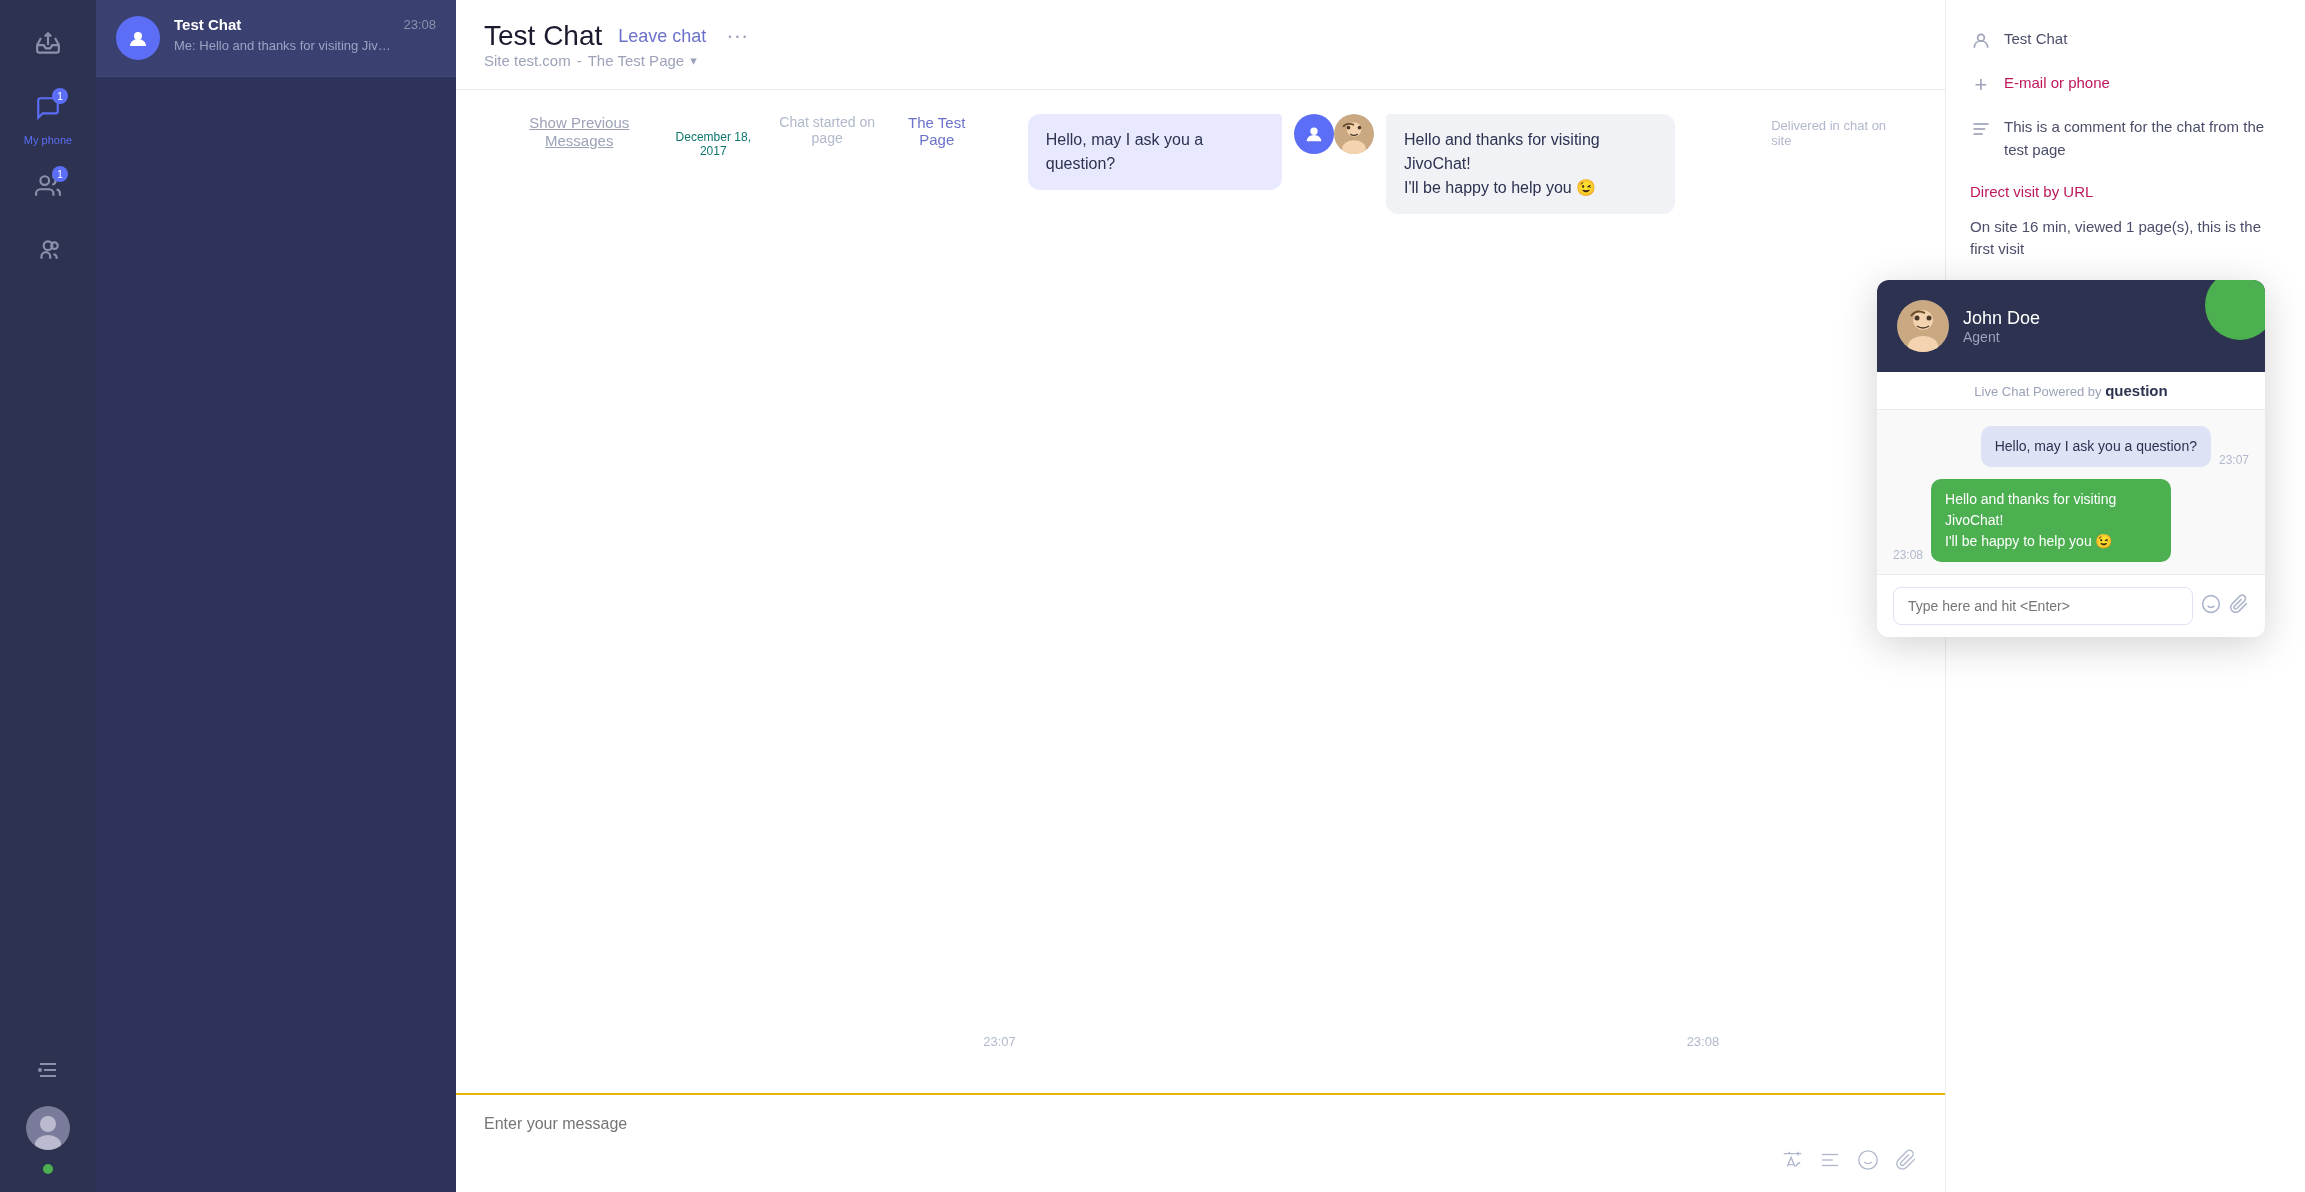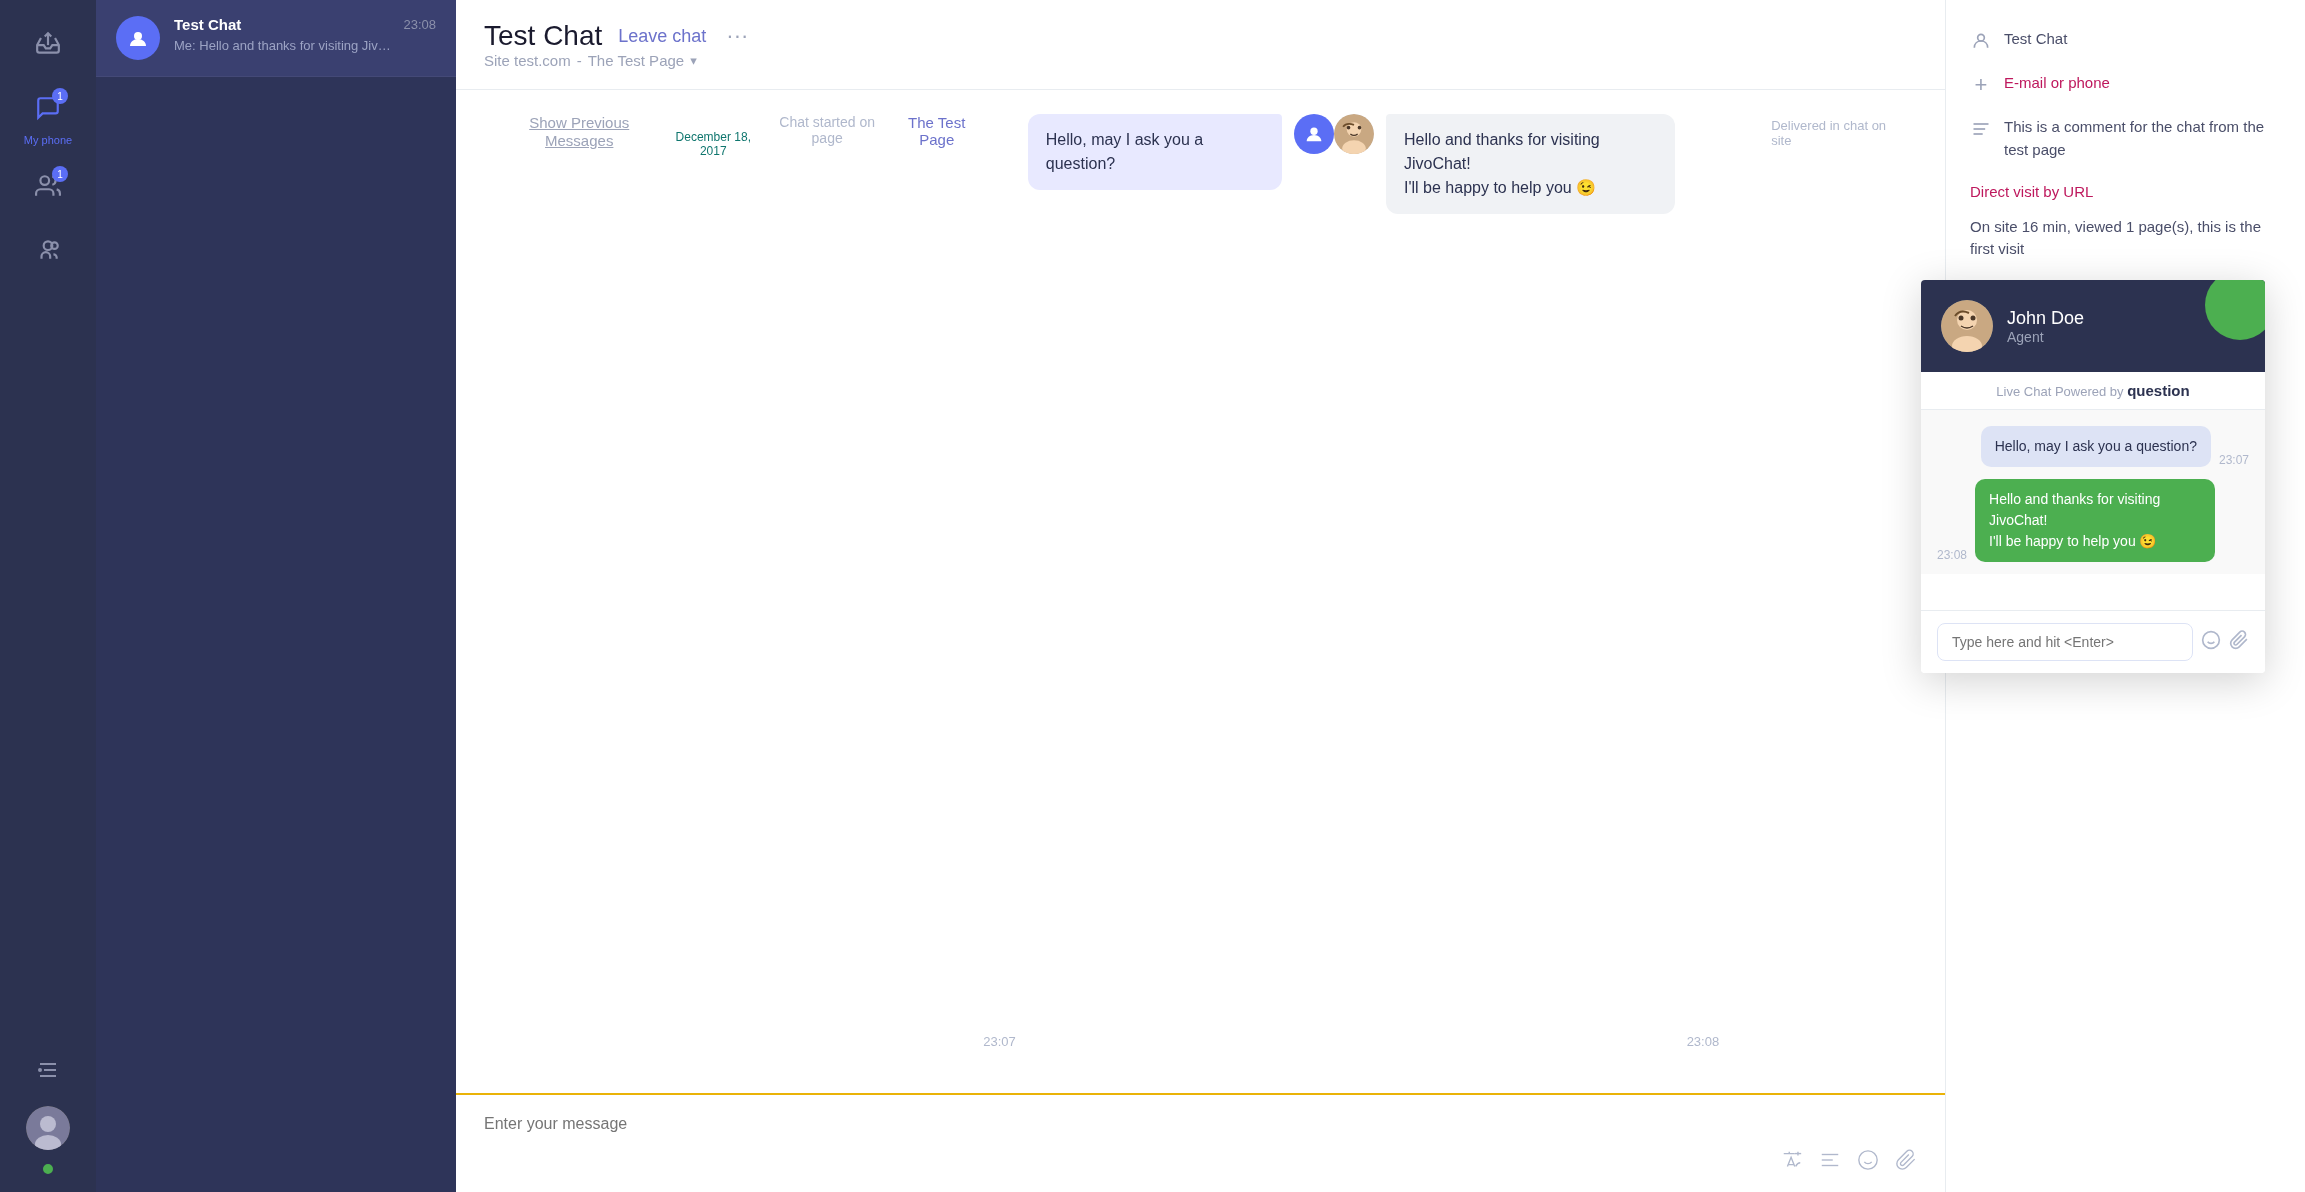--- a/index.html
+++ b/index.html
@@ -305,23 +305,23 @@
       margin-top: 2px;
     }
     .info-text { font-size: 15px; color: #4a4e69; line-height: 1.5; }
     .info-text.muted { color: #be185d; }
 
     
     .widget-overlay {
       position: absolute;
       right: 40px;
       top: 280px;
-      width: 344px;
+      width: 388px;
       background: white;
-      border-radius: 4px;
+      border-radius: 12px;
       box-shadow: 0 8px 40px rgba(0,0,0,0.18);
       overflow: hidden;
       display: flex;
       flex-direction: column;
     }
     .widget-header {
       background: #2c3250;
       padding: 20px 20px;
       display: flex;
       align-items: center;
@@ -379,21 +379,20 @@
       max-width: 240px;
     }
     .widget-bubble.visitor { background: #dde3f5; color: #2c3250; }
     .widget-bubble.agent { background: #4caf50; color: white; }
     .widget-input-area {
       border-top: 1px solid #e8ecf0;
       padding: 12px 16px;
       display: flex;
       align-items: center;
       background: white;
-      margin-top: 36px;
     }
     .widget-input {
       flex: 1;
       border: 1px solid #dde3f5;
       border-radius: 8px;
       padding: 10px 14px;
       font-size: 14px;
       color: #9ca3b8;
       outline: none;
     }

